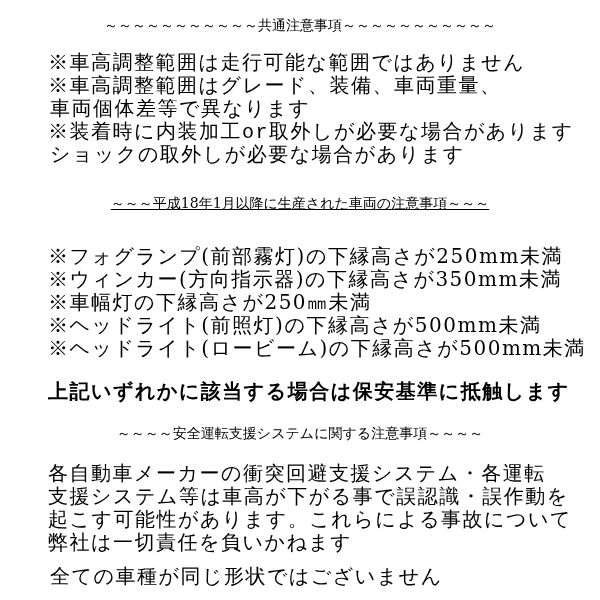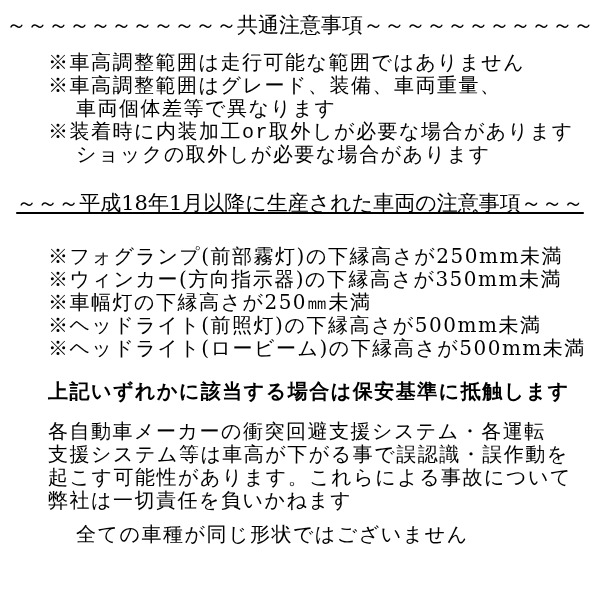--- a/index.html
+++ b/index.html
@@ -16,30 +16,30 @@
     background: #ffffff;
     color: #000000;
     font-family: "DejaVu Serif", "Liberation Serif", serif;
     font-size: 20px;
     line-height: 23px;
     overflow: hidden;
   }
   .hdr {
     text-align: center;
     white-space: nowrap;
-    font-size: 21px;
+    font-size: 14px;
     letter-spacing: 0px;
   }
   .line {
     padding-left: 48px;
     white-space: nowrap;
     letter-spacing: 1.5px;
   }
   .indent {
-    padding-left: 76px;
+    padding-left: 50px;
   }
   .sec-common   { margin-top: 15px; font-family: Liberation Mono, monospace; }
   .hdr-heisei   { margin-top: 25px; text-decoration: underline; }
   .sec-heisei   { margin-top: 30px; }
   .conclusion   { margin-top: 20px; font-weight: bold; }
   .hdr-safety   { margin-top: 19px; }
   .sec-safety   { margin-top: 17px; }
   .sec-sample   { margin-top: 11px; }
 </style>
 </head>
@@ -62,20 +62,21 @@
   <div class="sec-heisei">
     <div class="line">※フォグランプ(前部霧灯)の下縁高さが250mm未満</div>
     <div class="line">※ウィンカー(方向指示器)の下縁高さが350mm未満</div>
     <div class="line">※車幅灯の下縁高さが250㎜未満</div>
     <div class="line">※ヘッドライト(前照灯)の下縁高さが500mm未満</div>
     <div class="line">※ヘッドライト(ロービーム)の下縁高さが500mm未満</div>
   </div>
 
   <div class="line conclusion">上記いずれかに該当する場合は保安基準に抵触します</div>
 
+  <div class="hdr hdr-safety">～～～～安全運転支援システムに関する注意事項～～～～</div>
 
   <div class="sec-safety">
     <div class="line">各自動車メーカーの衝突回避支援システム・各運転</div>
     <div class="line">支援システム等は車高が下がる事で誤認識・誤作動を</div>
     <div class="line">起こす可能性があります。これらによる事故について</div>
     <div class="line">弊社は一切責任を負いかねます</div>
   </div>
 
   <div class="sec-sample">
     <div class="line indent">全ての車種が同じ形状ではございません</div>

